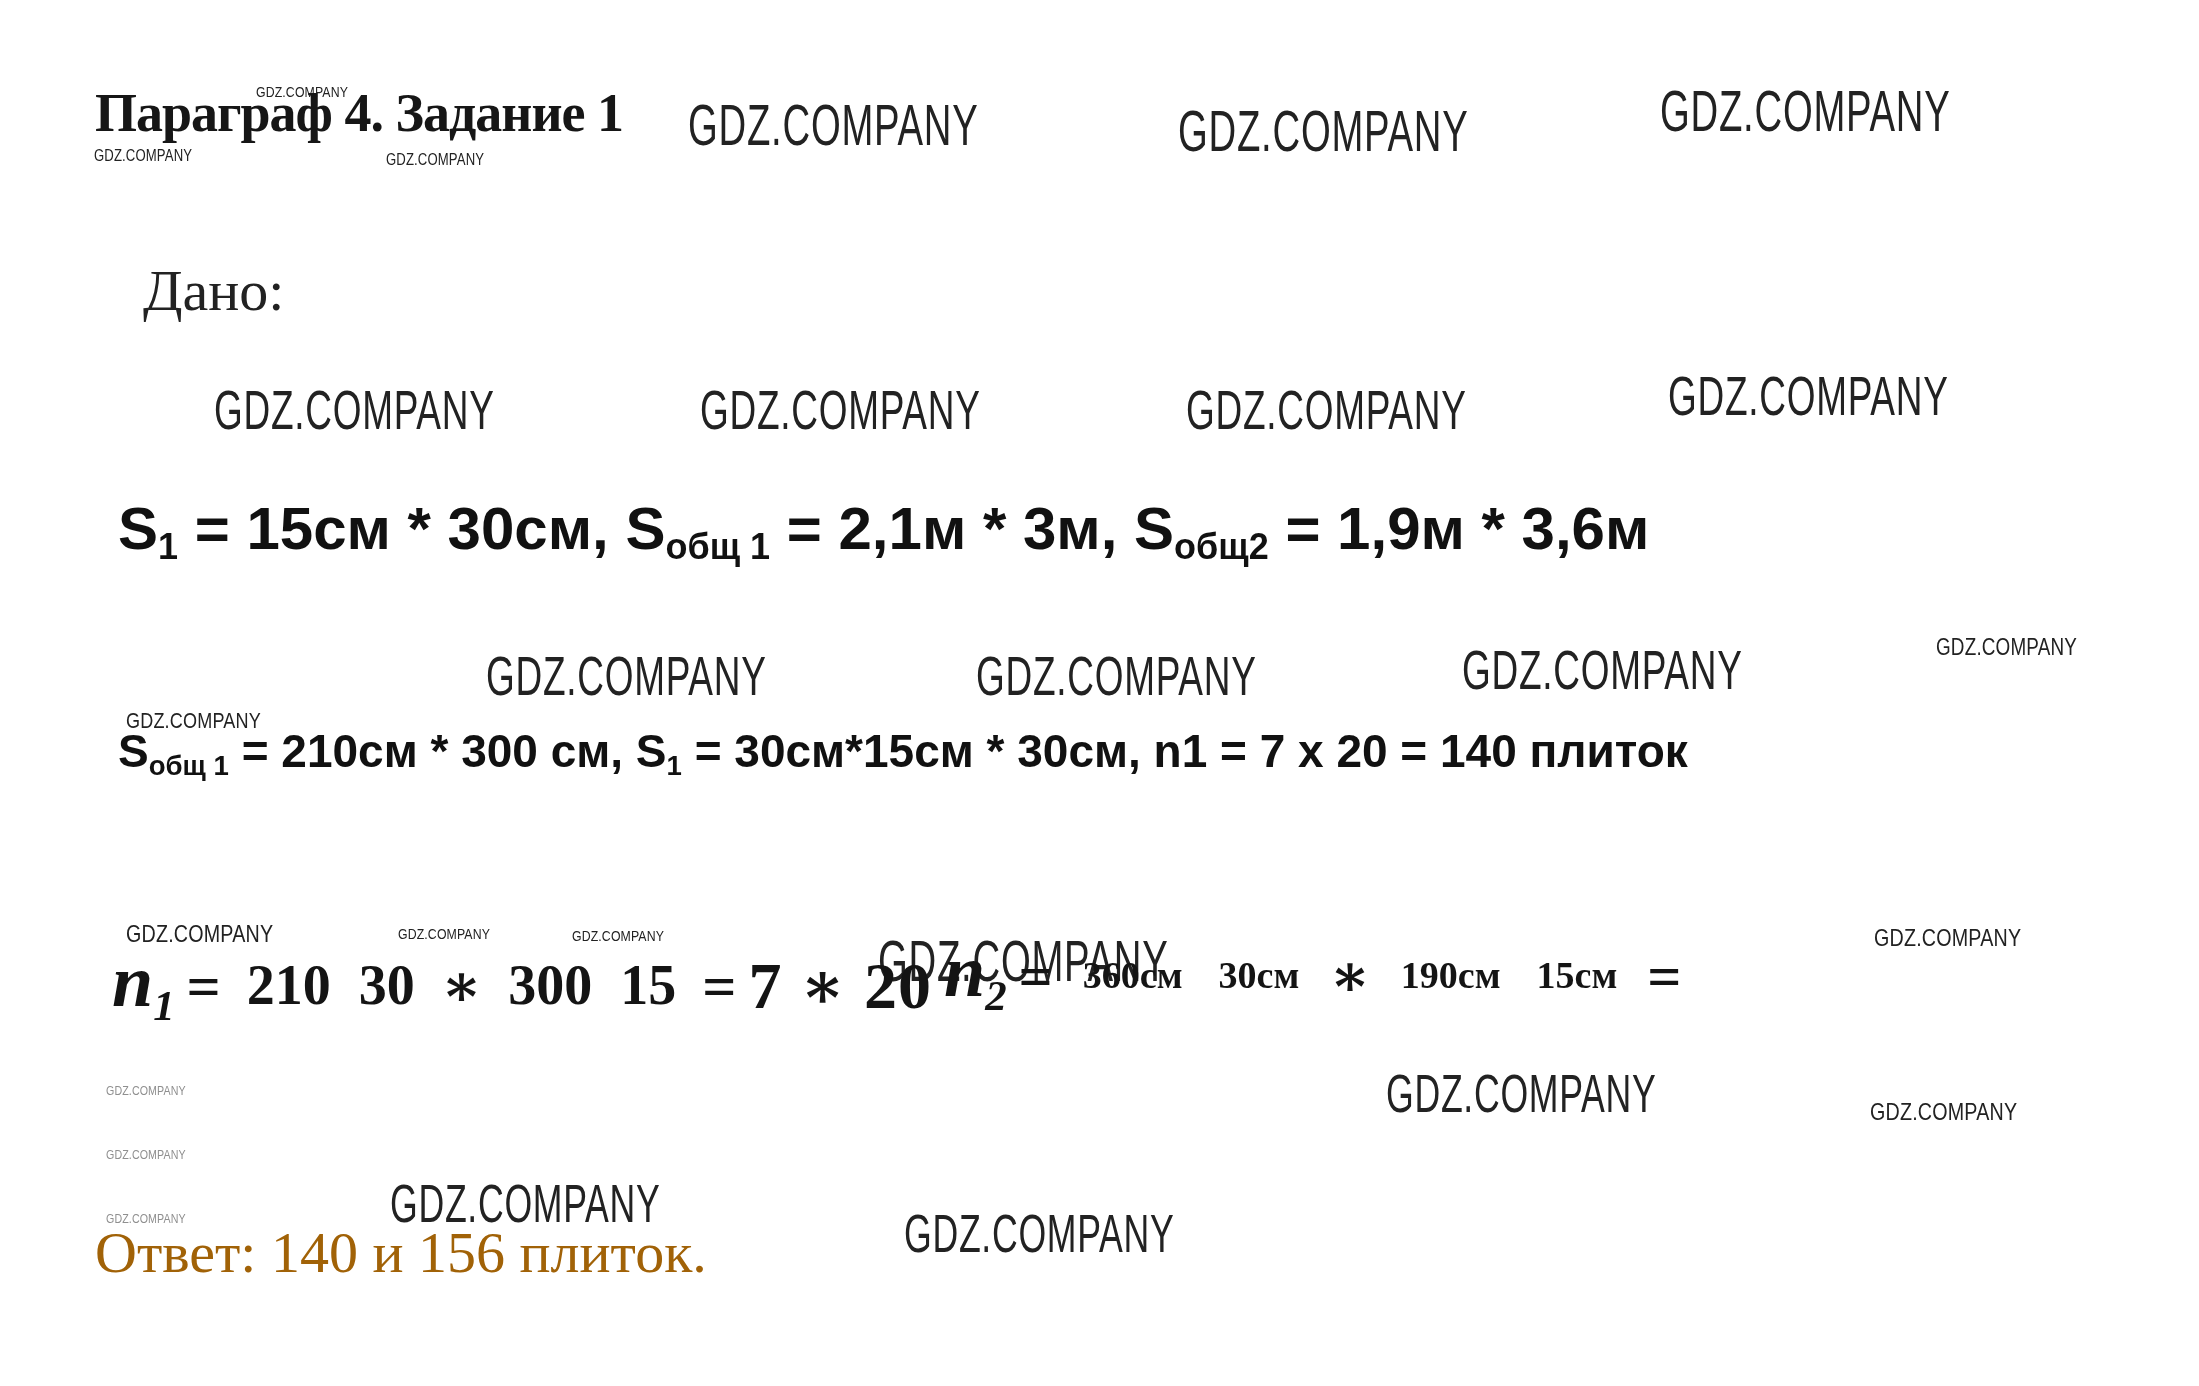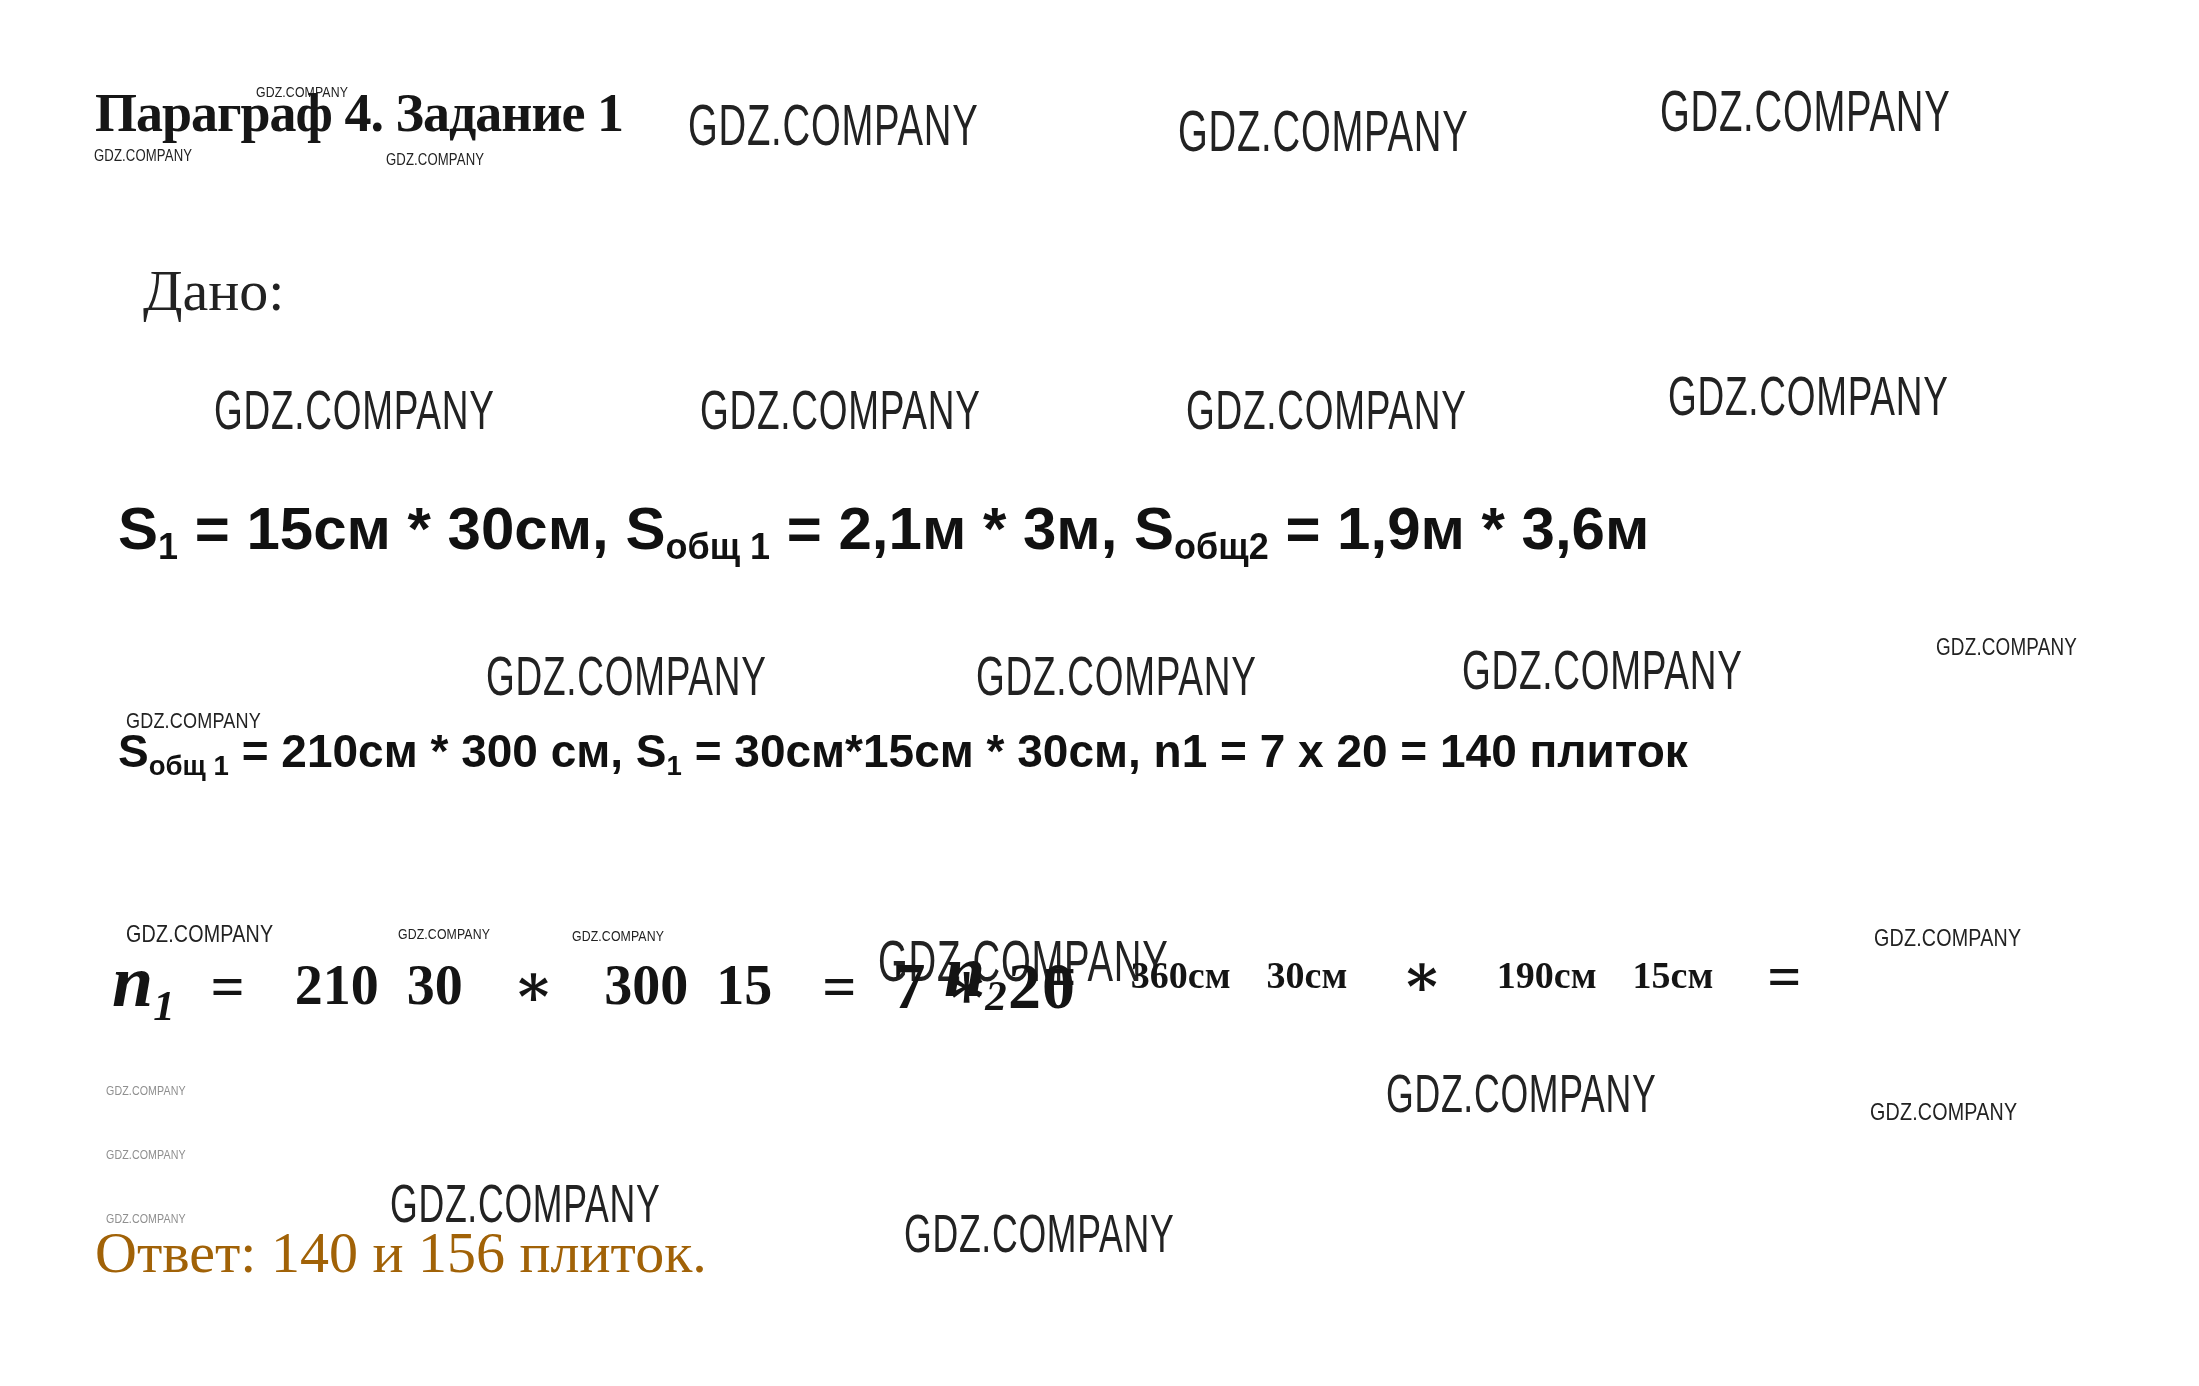--- a/index.html
+++ b/index.html
@@ -37,21 +37,21 @@
   .bold-line{
     position:absolute;white-space:nowrap;color:#111;
     font-family:"Liberation Sans","DejaVu Sans",sans-serif;font-weight:700;text-align:center;
   }
   #line1{left:118px;top:496px;font-size:60px;line-height:1.1}
   #line2{left:118px;top:726px;font-size:46px;line-height:1.1}
   .bs-sub{font-size:.6em;vertical-align:-.28em;letter-spacing:0}
 
   
   .eq{
-    position:absolute;display:flex;align-items:center;gap:36px;
+    position:absolute;display:flex;align-items:center;gap:12px;
     color:#141414;font-family:"Liberation Serif","DejaVu Serif",serif;
     white-space:nowrap;
   }
   #eq1{left:112px;top:944px}
   #eq2{left:944px;top:934px}
   .eq .varn{font:italic 600 74px/1 "Liberation Serif","DejaVu Serif",serif}
   .eq .vsub{font-size:.58em;font-style:italic;vertical-align:-.32em}
   .eq .op{font:600 60px/1 "Liberation Serif","DejaVu Serif",serif}
   .eq .txt{font:600 66px/1 "Liberation Serif","DejaVu Serif",serif;letter-spacing:1px}
   .frac{display:inline-flex;flex-direction:row;align-items:center}

